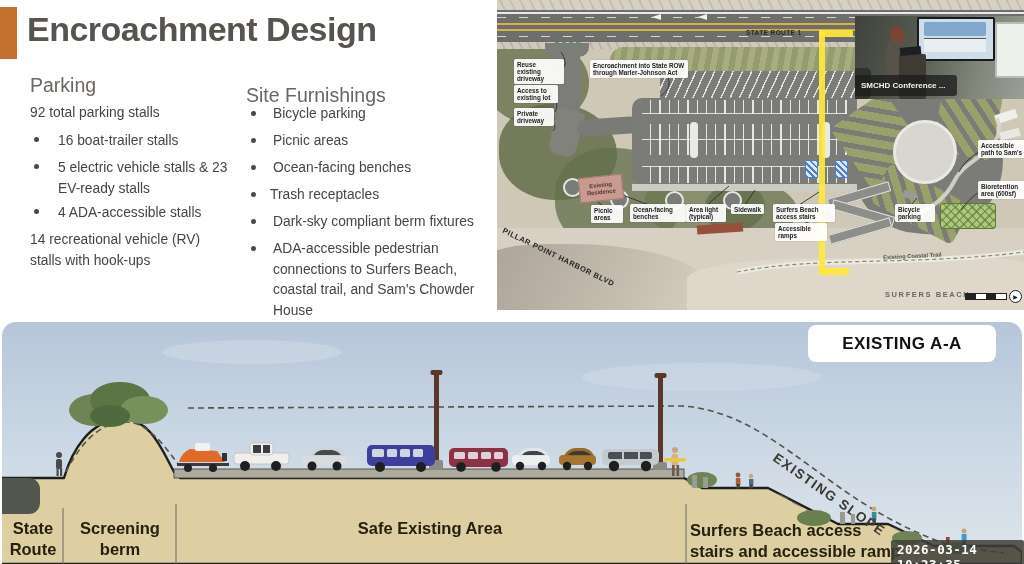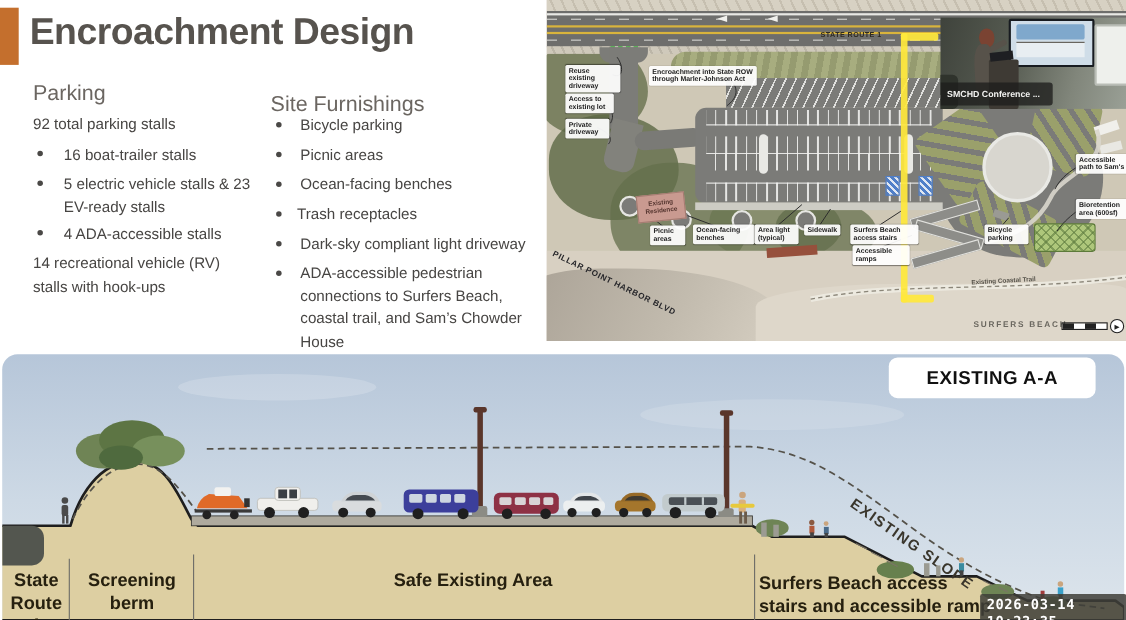--- a/index.html
+++ b/index.html
@@ -65,21 +65,21 @@
   <div class="abs col-head" style="left:246px;top:84px;">Site Furnishings</div>
   <span class="dot" style="left:251px;top:111px;"></span>
   <div class="abs body-txt" style="left:273px;top:104px;width:212px;">Bicycle parking</div>
   <span class="dot" style="left:251px;top:138px;"></span>
   <div class="abs body-txt" style="left:273px;top:131px;width:212px;">Picnic areas</div>
   <span class="dot" style="left:251px;top:165px;"></span>
   <div class="abs body-txt" style="left:273px;top:158px;width:212px;">Ocean-facing benches</div>
   <span class="dot" style="left:251px;top:192px;"></span>
   <div class="abs body-txt" style="left:270px;top:185px;width:212px;">Trash receptacles</div>
   <span class="dot" style="left:251px;top:219px;"></span>
-  <div class="abs body-txt" style="left:273px;top:212px;width:212px;">Dark-sky compliant light driveway</div>
+  <div class="abs body-txt" style="left:273px;top:212px;width:212px;">Dark-sky compliant berm fixtures</div>
   <span class="dot" style="left:251px;top:246px;"></span>
   <div class="abs body-txt" style="left:273px;top:239px;width:214px;">ADA-accessible pedestrian connections to Surfers Beach, coastal trail, and Sam’s Chowder House</div>
 
   <div class="abs plan">
 
     <div class="blob" style="left:-12px;top:38px;width:104px;height:86px;background:#66704e;opacity:.8;"></div>
     <div class="blob" style="left:2px;top:104px;width:118px;height:96px;background:#5b6845;opacity:.8;"></div>
     <div class="blob" style="left:58px;top:148px;width:126px;height:104px;background:#636f4b;opacity:.75;"></div>
     <div class="blob" style="left:148px;top:172px;width:120px;height:66px;background:#6a7550;opacity:.7;"></div>
     <div class="blob" style="left:208px;top:182px;width:92px;height:56px;background:#5e6a47;opacity:.7;"></div>

